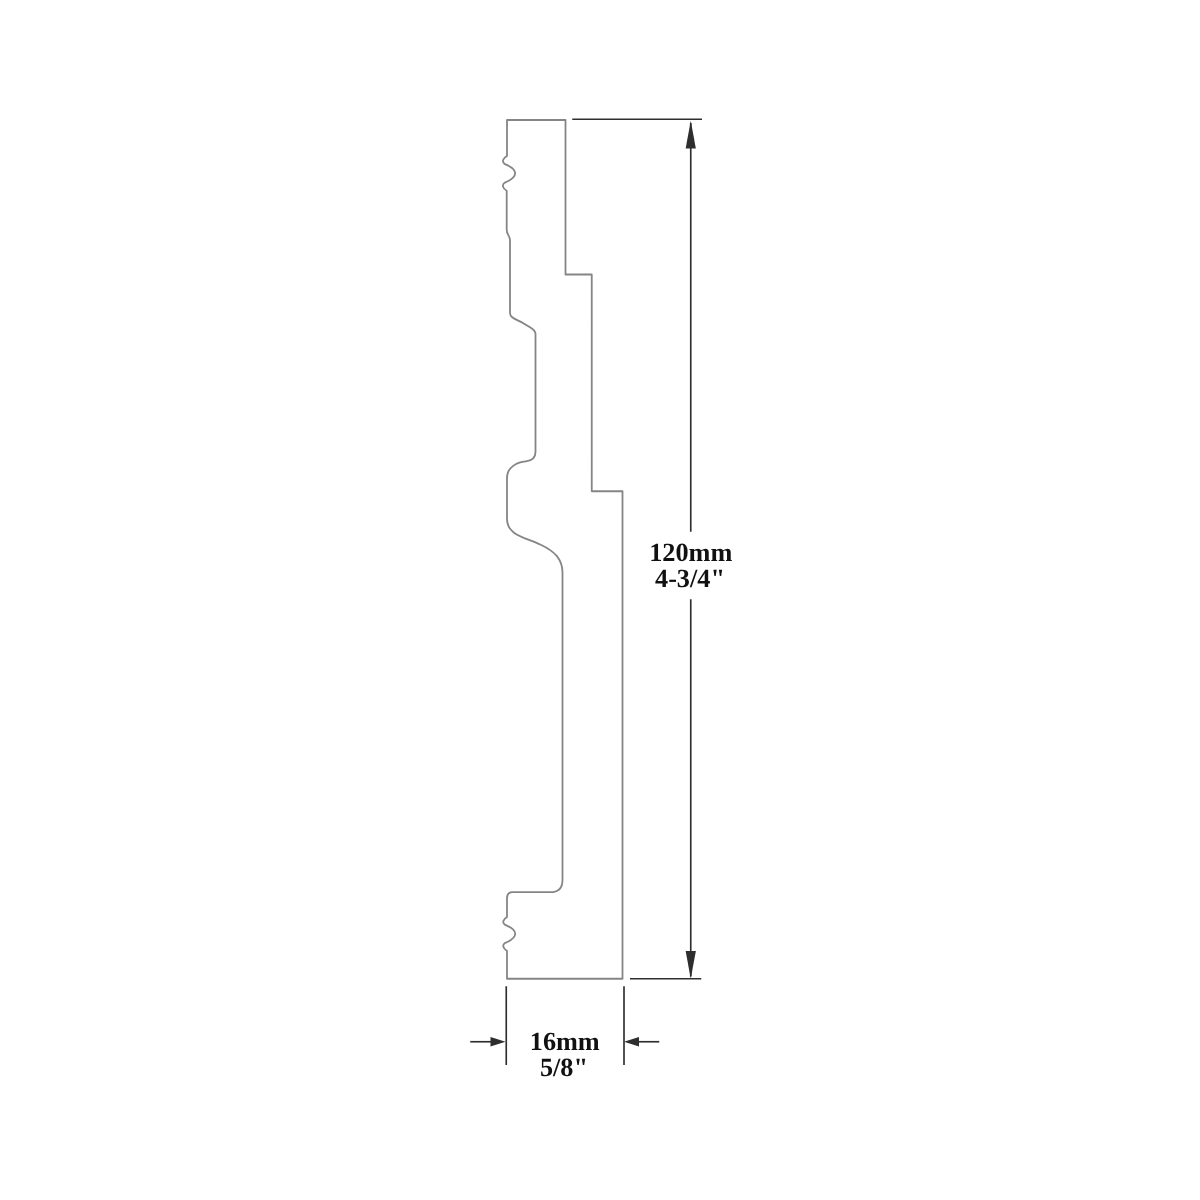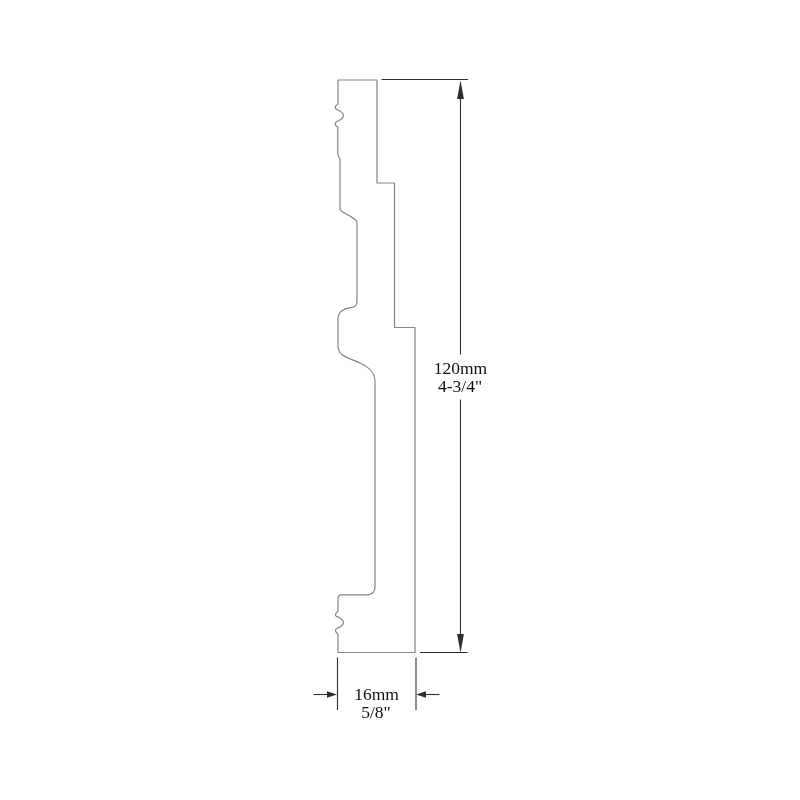--- a/index.html
+++ b/index.html
@@ -6,20 +6,21 @@
     margin: 0;
     padding: 0;
     background: #ffffff;
   }
   .canvas {
     position: relative;
     width: 800px;
     height: 800px;
     background: #ffffff;
     overflow: hidden;
+    font-weight: bold;
   }
   svg { display: block; }
   .dim-text {
     font-family: "Liberation Serif", "DejaVu Serif", serif;
     font-size: 17.5px;
     fill: #111111;
   }
 </style>
 </head>
 <body>

